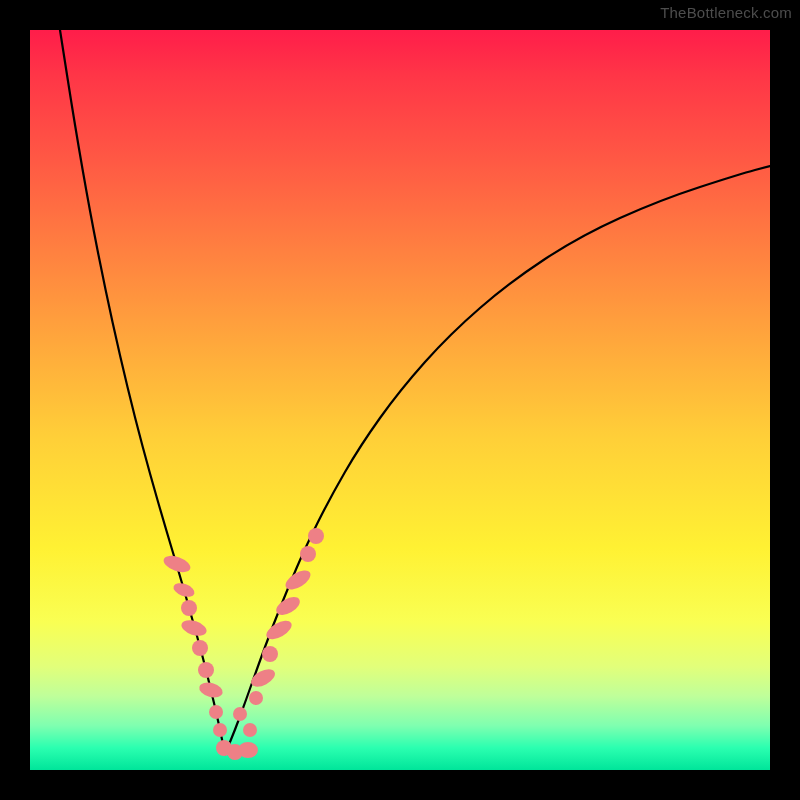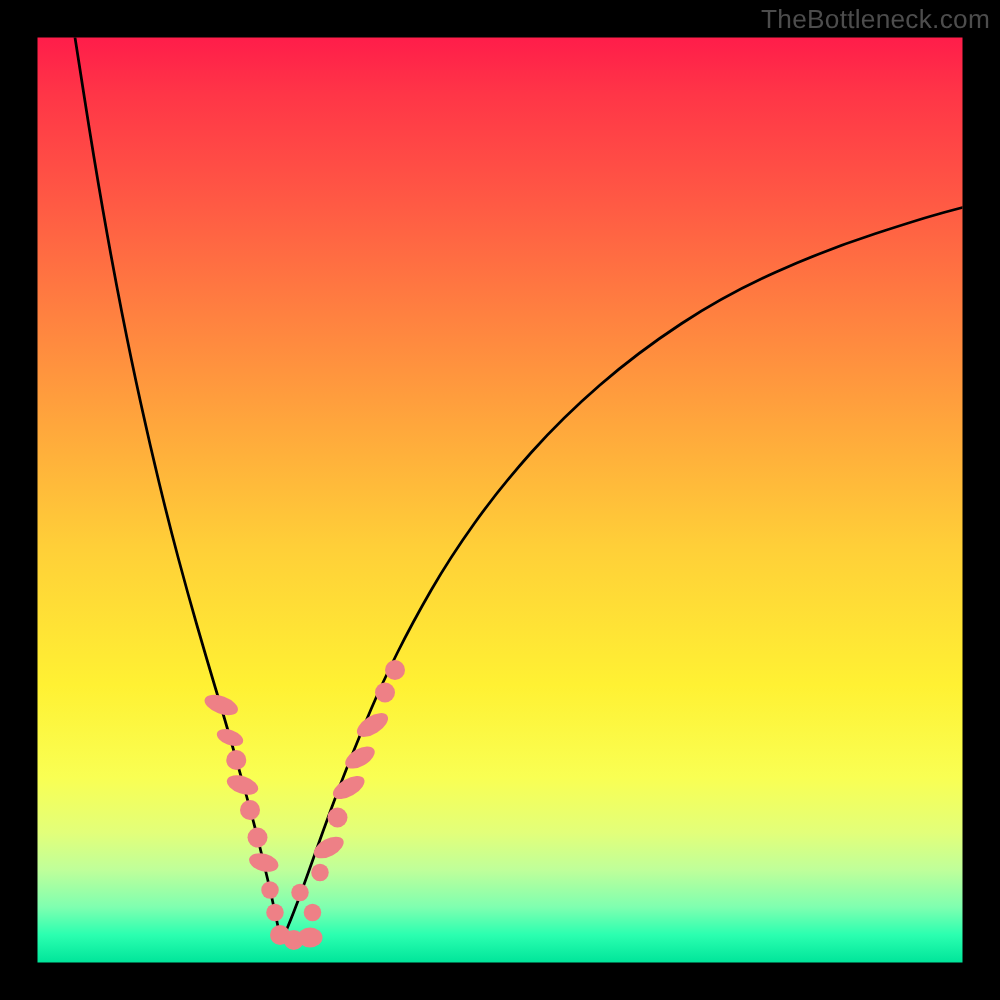--- a/index.html
+++ b/index.html
@@ -40,21 +40,21 @@
       #7fffb0 94%,
       #2bffb0 97%,
       #00e59a 100%
     );
   }
   .watermark {
     position: absolute;
     top: 4px;
     right: 8px;
     color: #4d4d4d;
-    font-size: 21px;
+    font-size: 15px;
     font-weight: 500;
     letter-spacing: 0.2px;
   }
   svg.curves {
     position: absolute;
     left: 0;
     top: 0;
     width: 740px;
     height: 740px;
   }

